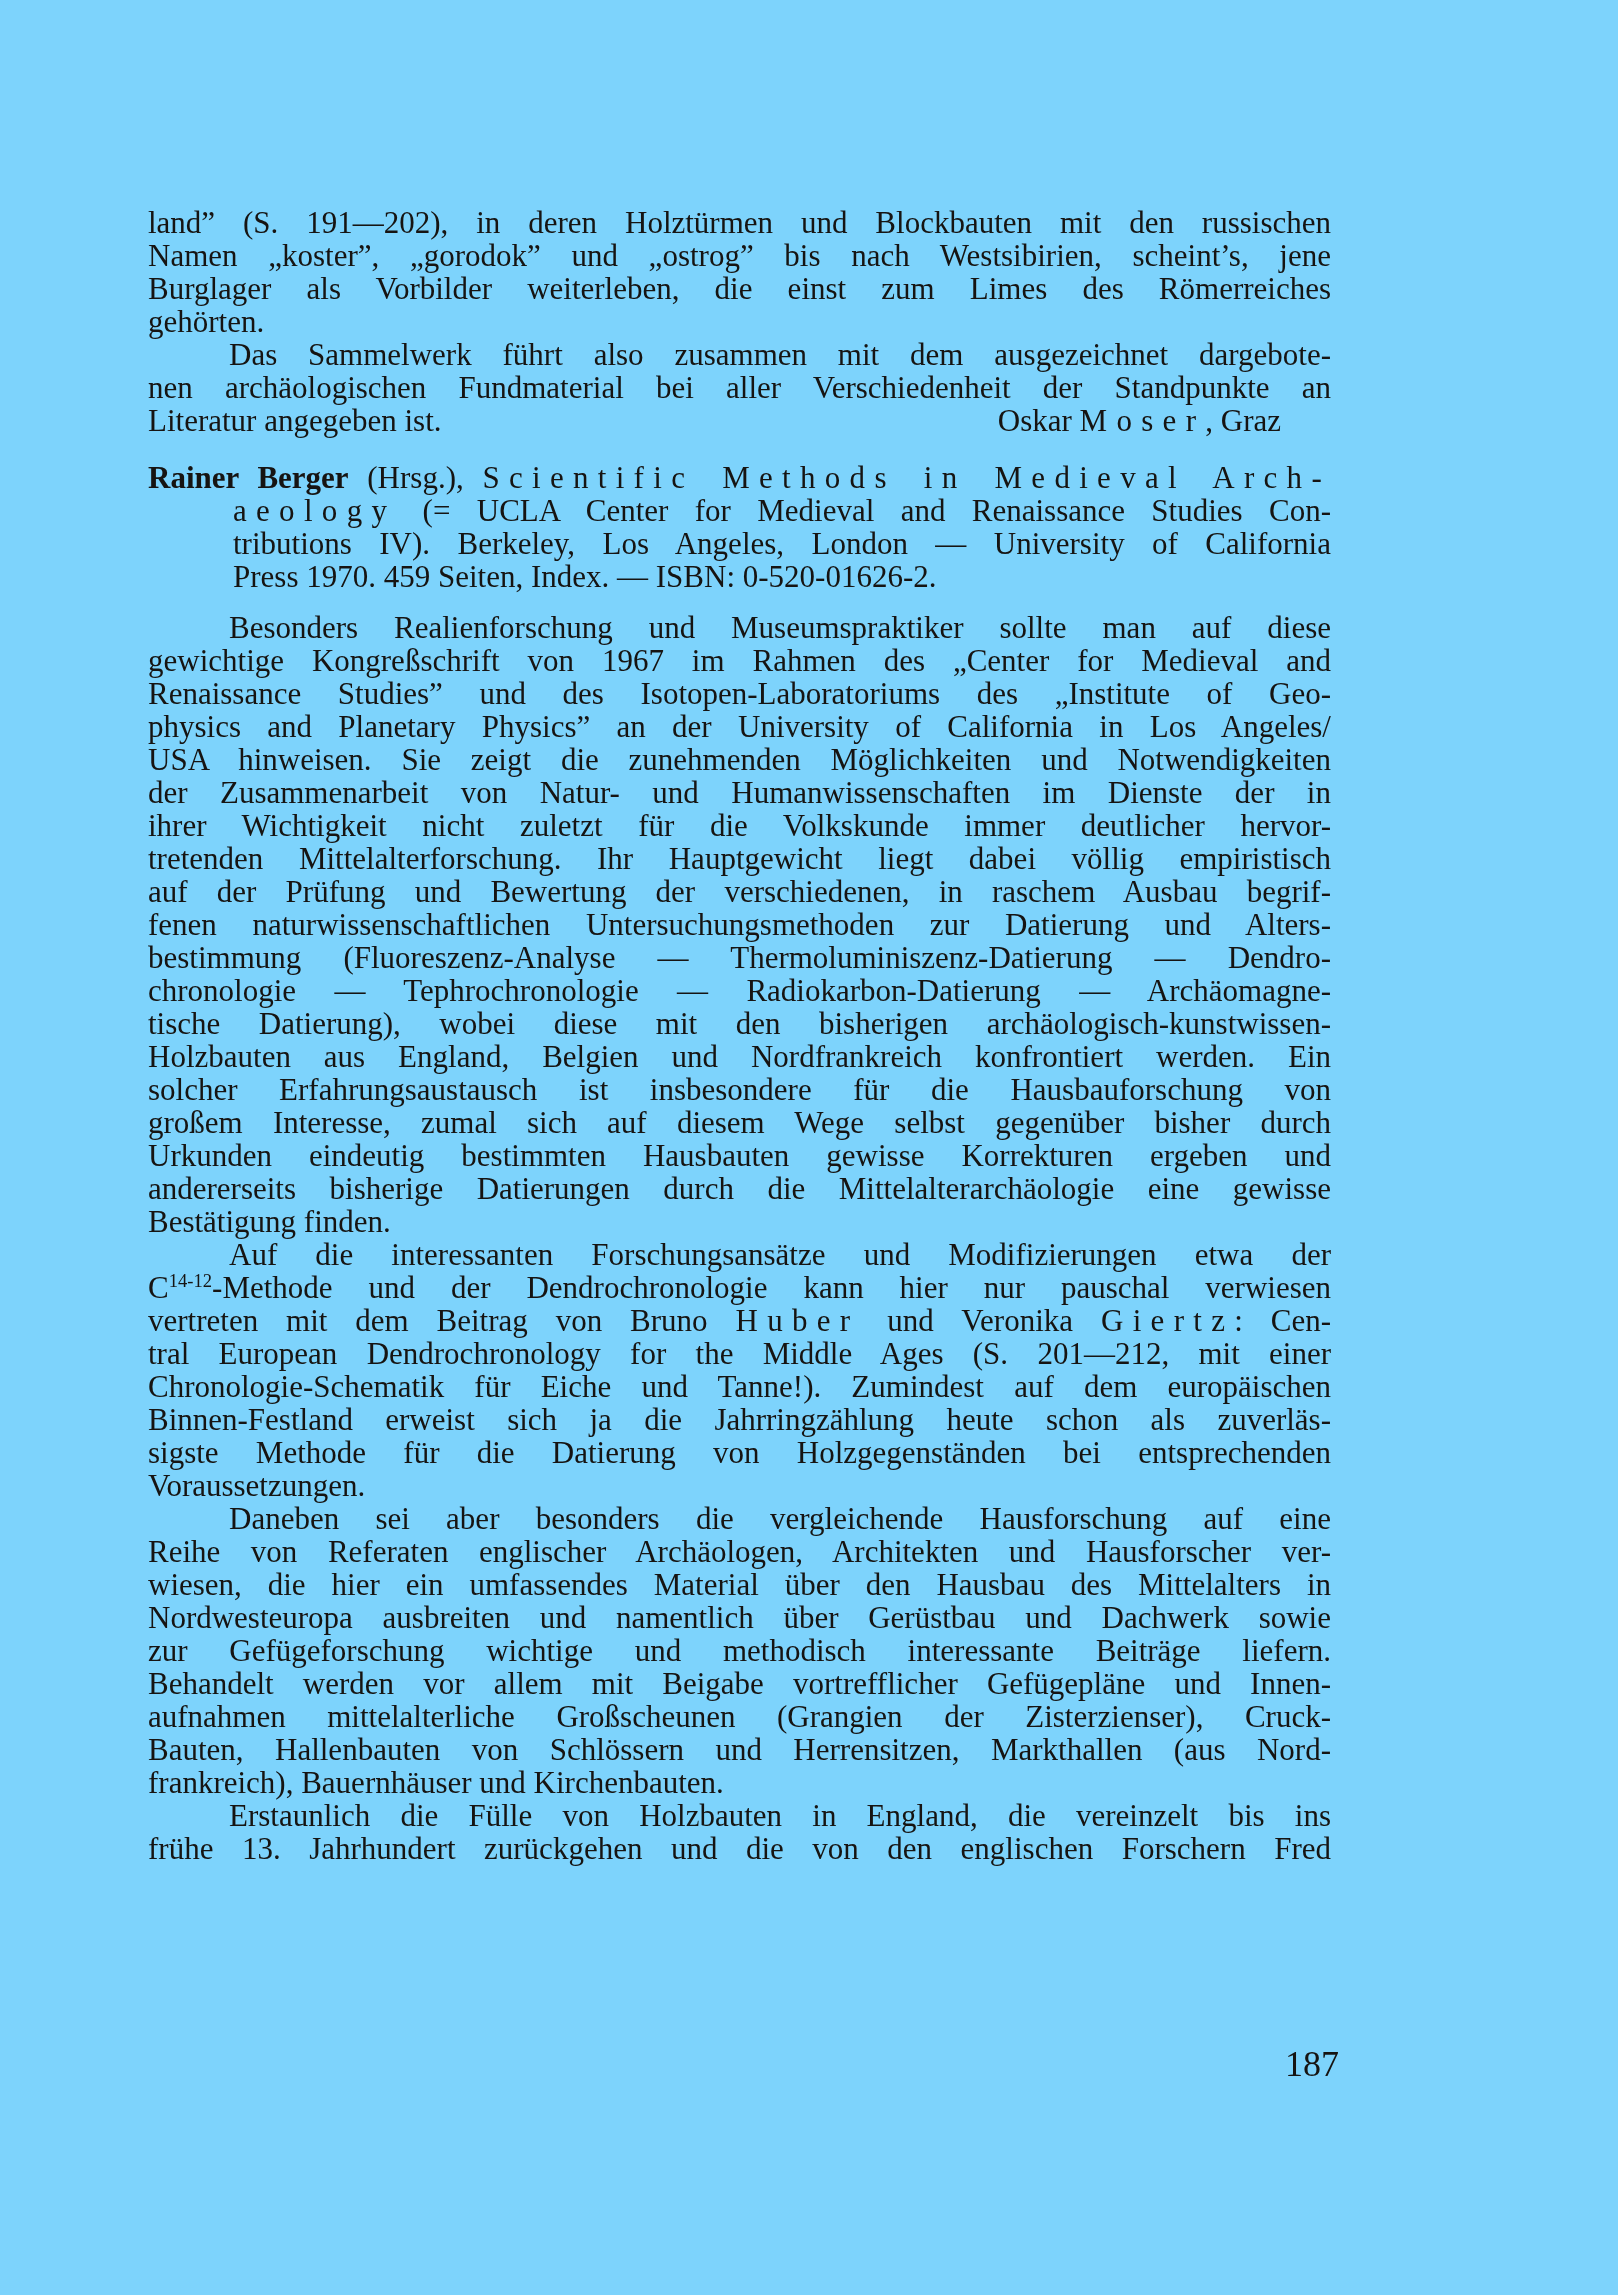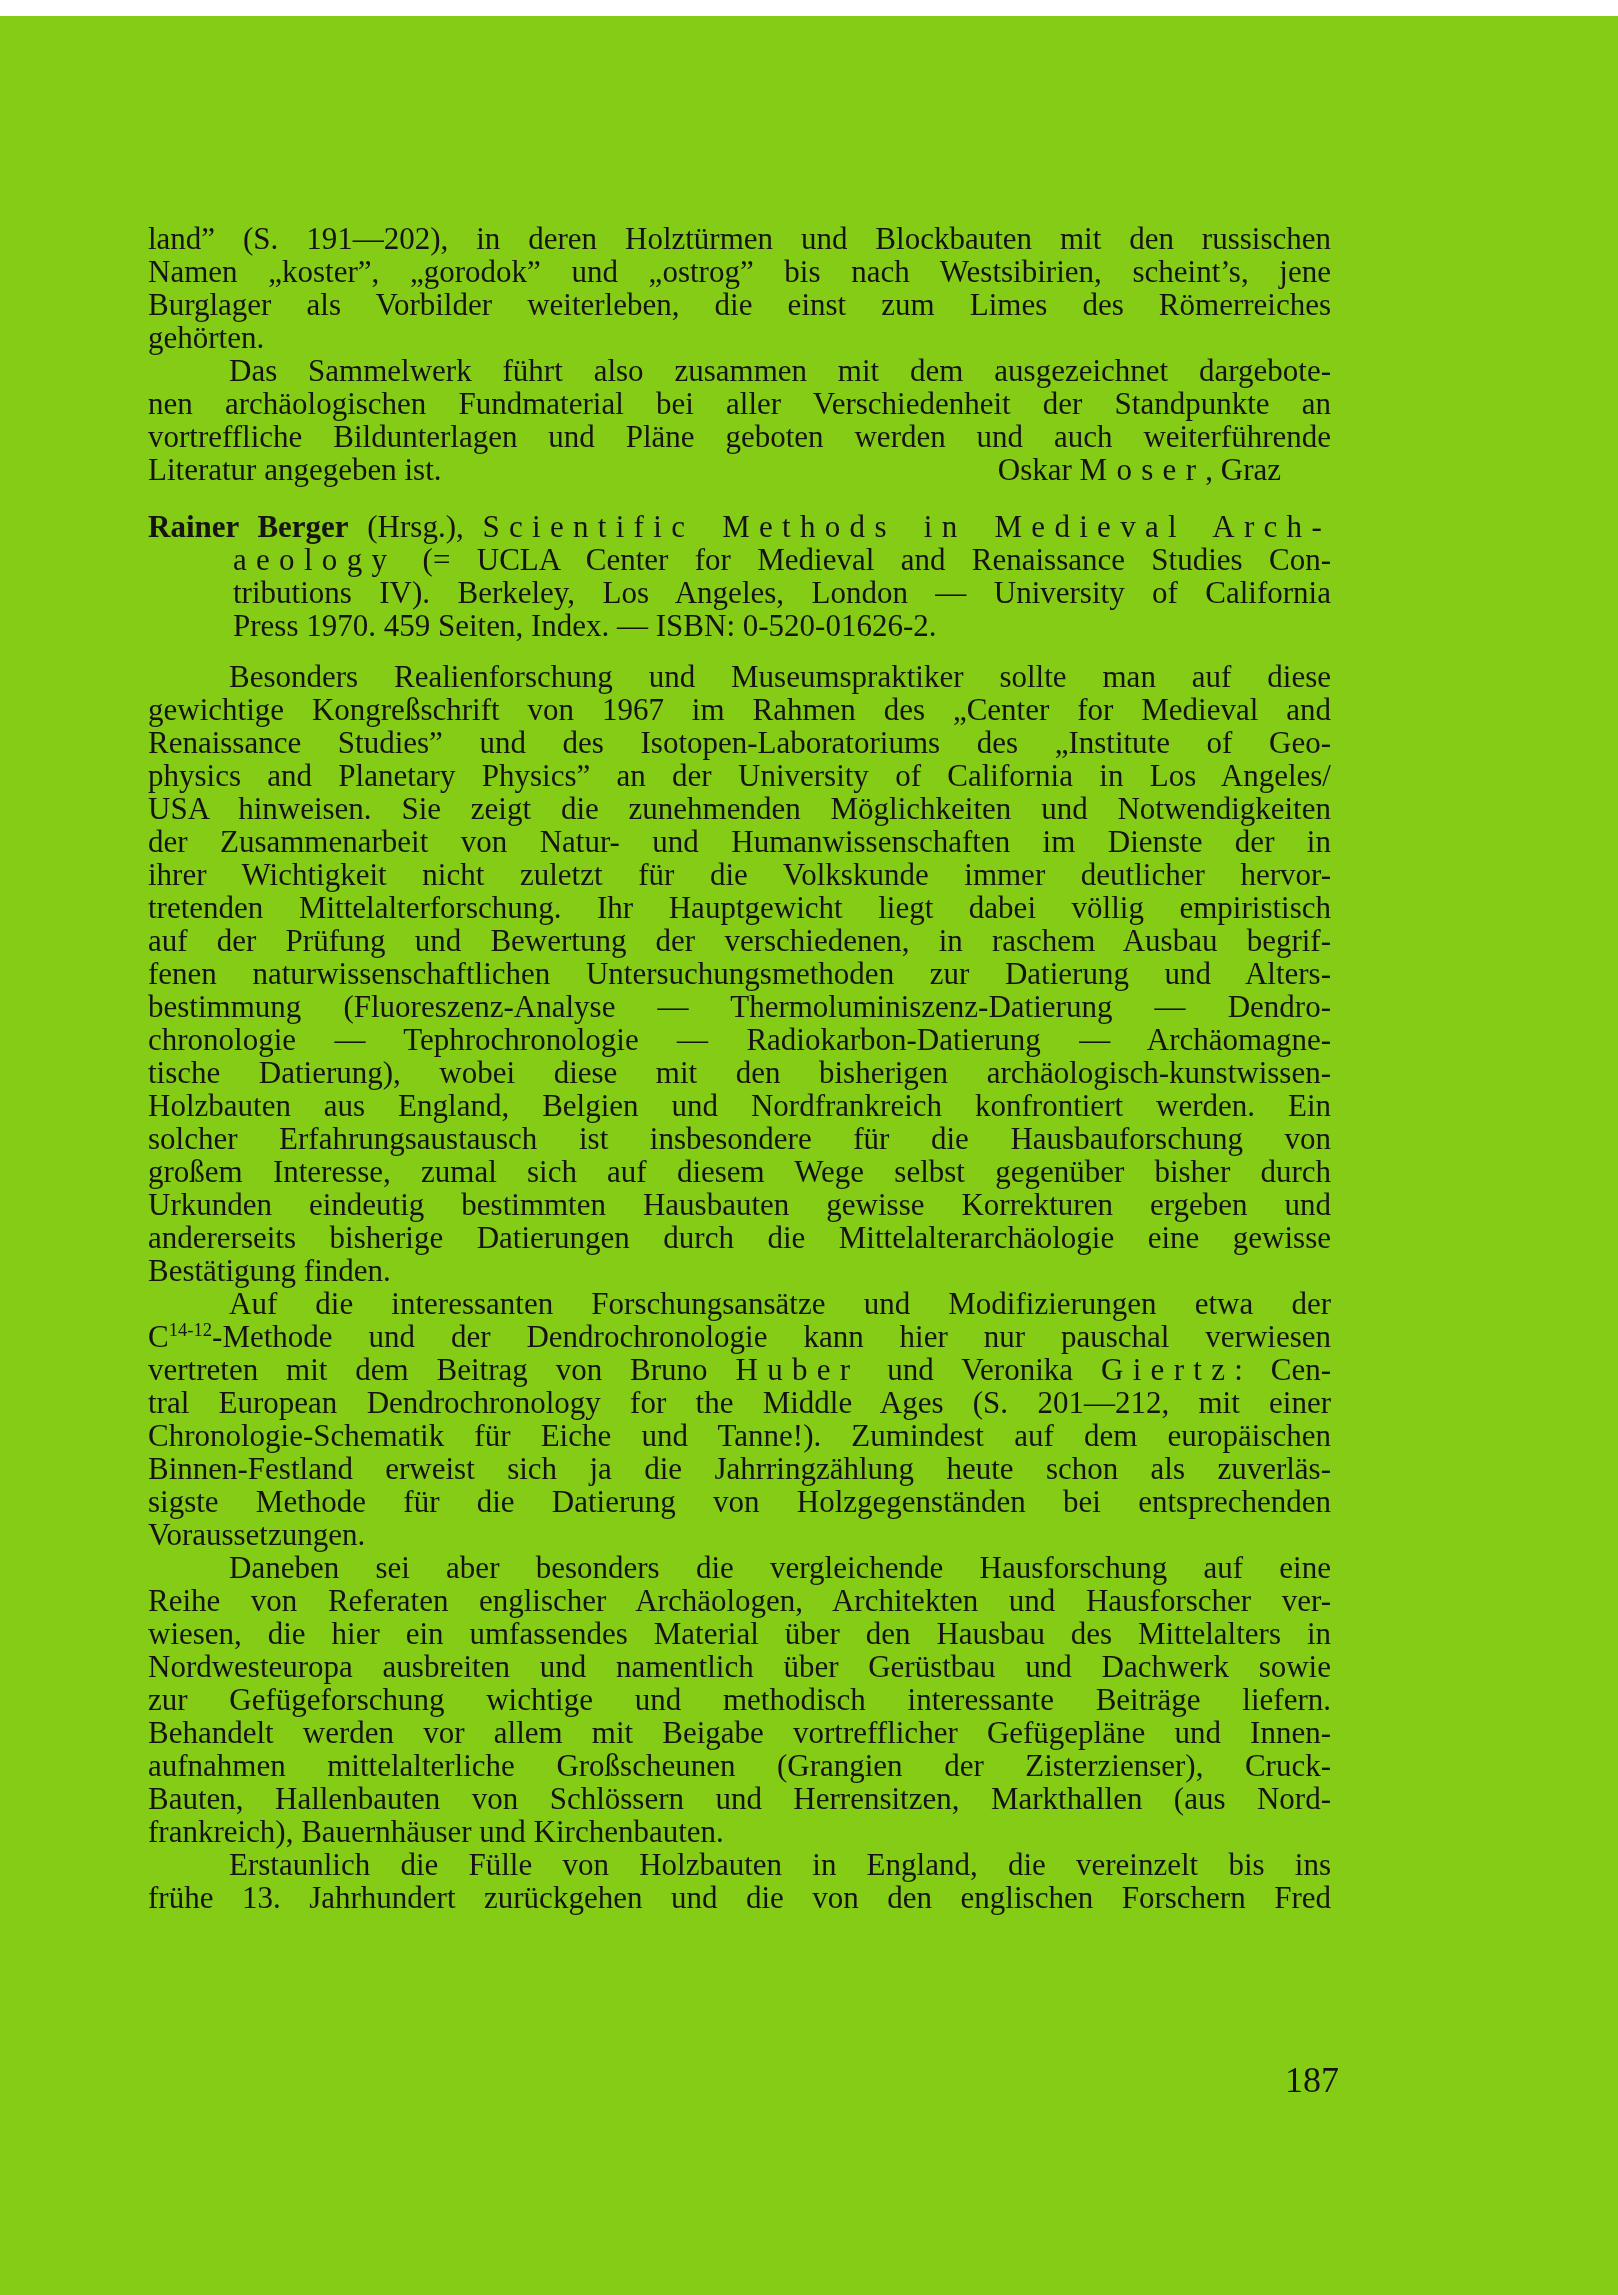--- a/index.html
+++ b/index.html
@@ -3,21 +3,21 @@
 <meta charset="utf-8">
 <style>
   html,body{margin:0;padding:0;}
   body{
     width:1618px;height:2295px;
     background:#ffffff;
     font-family:"Liberation Serif", serif;
     position:relative;
     overflow:hidden;
   }
-  .page{position:absolute;inset:0;background:#84cc16;margin-top:16px;}
+  .page{position:absolute;inset:0;background:#7dd3fc;}
   .page-text{
     position:absolute;left:148px;top:206px;width:1183px;
     font-size:31px;line-height:33px;color:#161412;
     text-rendering:optimizeLegibility;
   }
   .block{margin:0;}
   .line{
     text-align:justify;
     text-align-last:justify;
   }
@@ -48,21 +48,20 @@
   <main class="page-text" id="text-block">
       <div class="block">
         <div class="line"><span>land” (S. 191—202), in deren Holztürmen und Blockbauten mit den russischen</span></div>
         <div class="line"><span>Namen „koster”, „gorodok” und „ostrog” bis nach Westsibirien, scheint’s, jene</span></div>
         <div class="line"><span>Burglager als Vorbilder weiterleben, die einst zum Limes des Römerreiches</span></div>
         <div class="line endl"><span>gehörten.</span></div>
       </div>
       <div class="block">
         <div class="line" style="margin-left: 81px;"><span>Das Sammelwerk führt also zusammen mit dem ausgezeichnet dargebote-</span></div>
         <div class="line"><span>nen archäologischen Fundmaterial bei aller Verschiedenheit der Standpunkte an</span></div>
-        <div class="line"><span>vortreffliche Bildunterlagen und Pläne geboten werden und auch weiterführende</span></div>
         <div class="line endl split">
           <span class="l"><span>Literatur angegeben ist.</span></span>
           <span class="r"><span>Oskar </span><span class="sp">Moser</span><span>, Graz</span></span>
         </div>
       </div>
       <div class="block" style="margin-top: 24px;">
         <div class="line"><span class="b">Rainer Berger</span><span> (Hrsg.), </span><span class="sp">Scientific Methods in Medieval Arch-</span></div>
         <div class="line" style="margin-left: 85px;"><span class="sp">aeology</span><span> (= UCLA Center for Medieval and Renaissance Studies Con-</span></div>
         <div class="line" style="margin-left: 85px;"><span>tributions IV). Berkeley, Los Angeles, London — University of California</span></div>
         <div class="line endl" style="margin-left: 85px;"><span>Press 1970. 459 Seiten, Index. — ISBN: 0-520-01626-2.</span></div>

